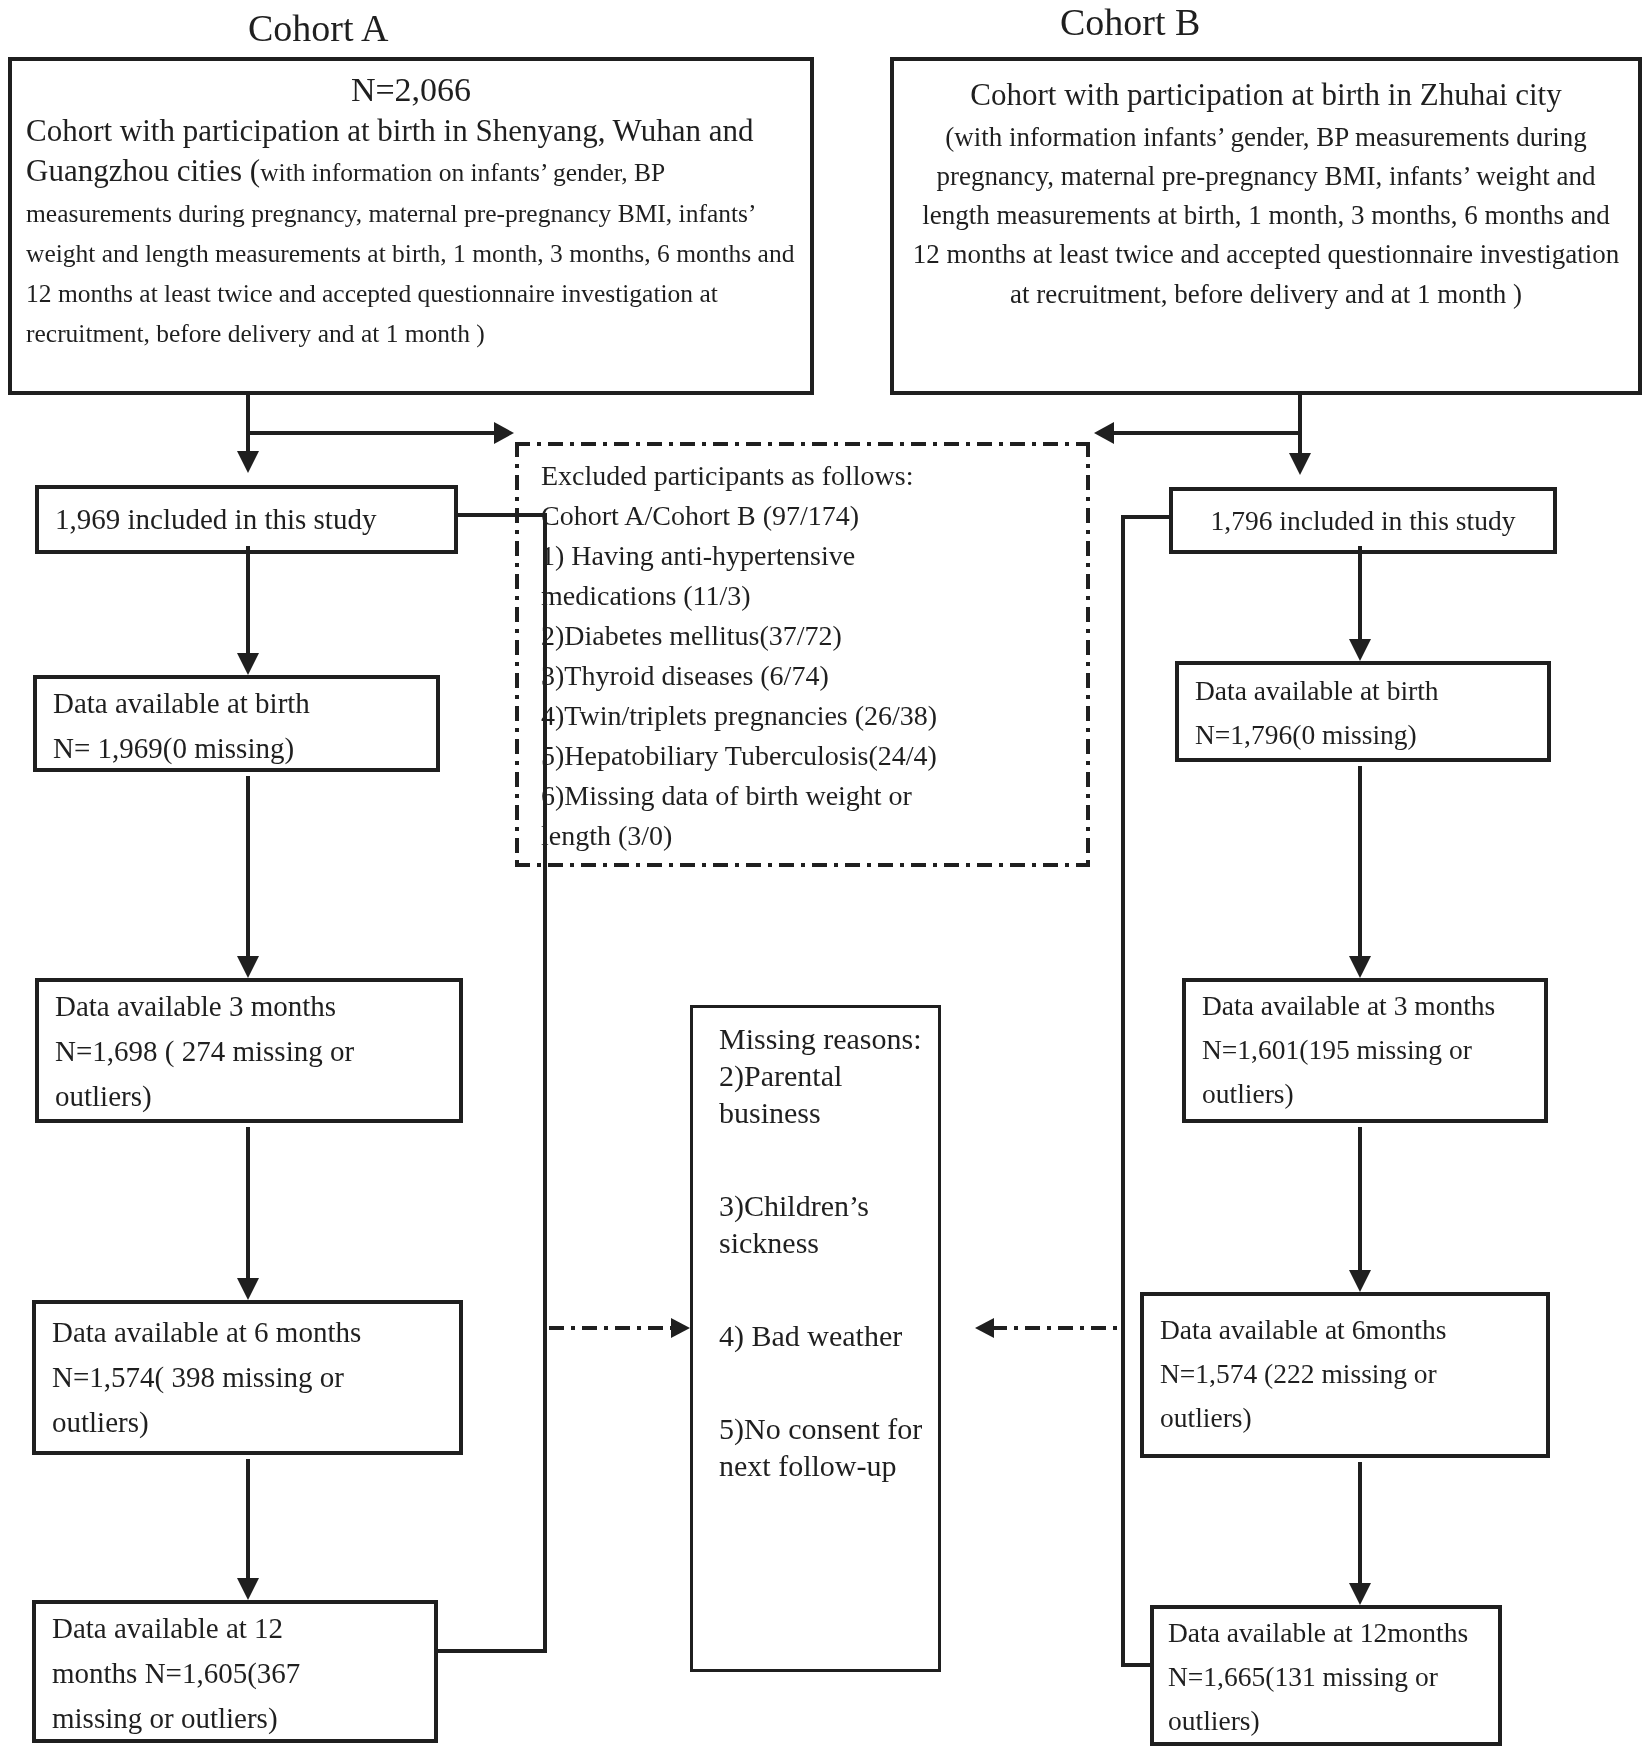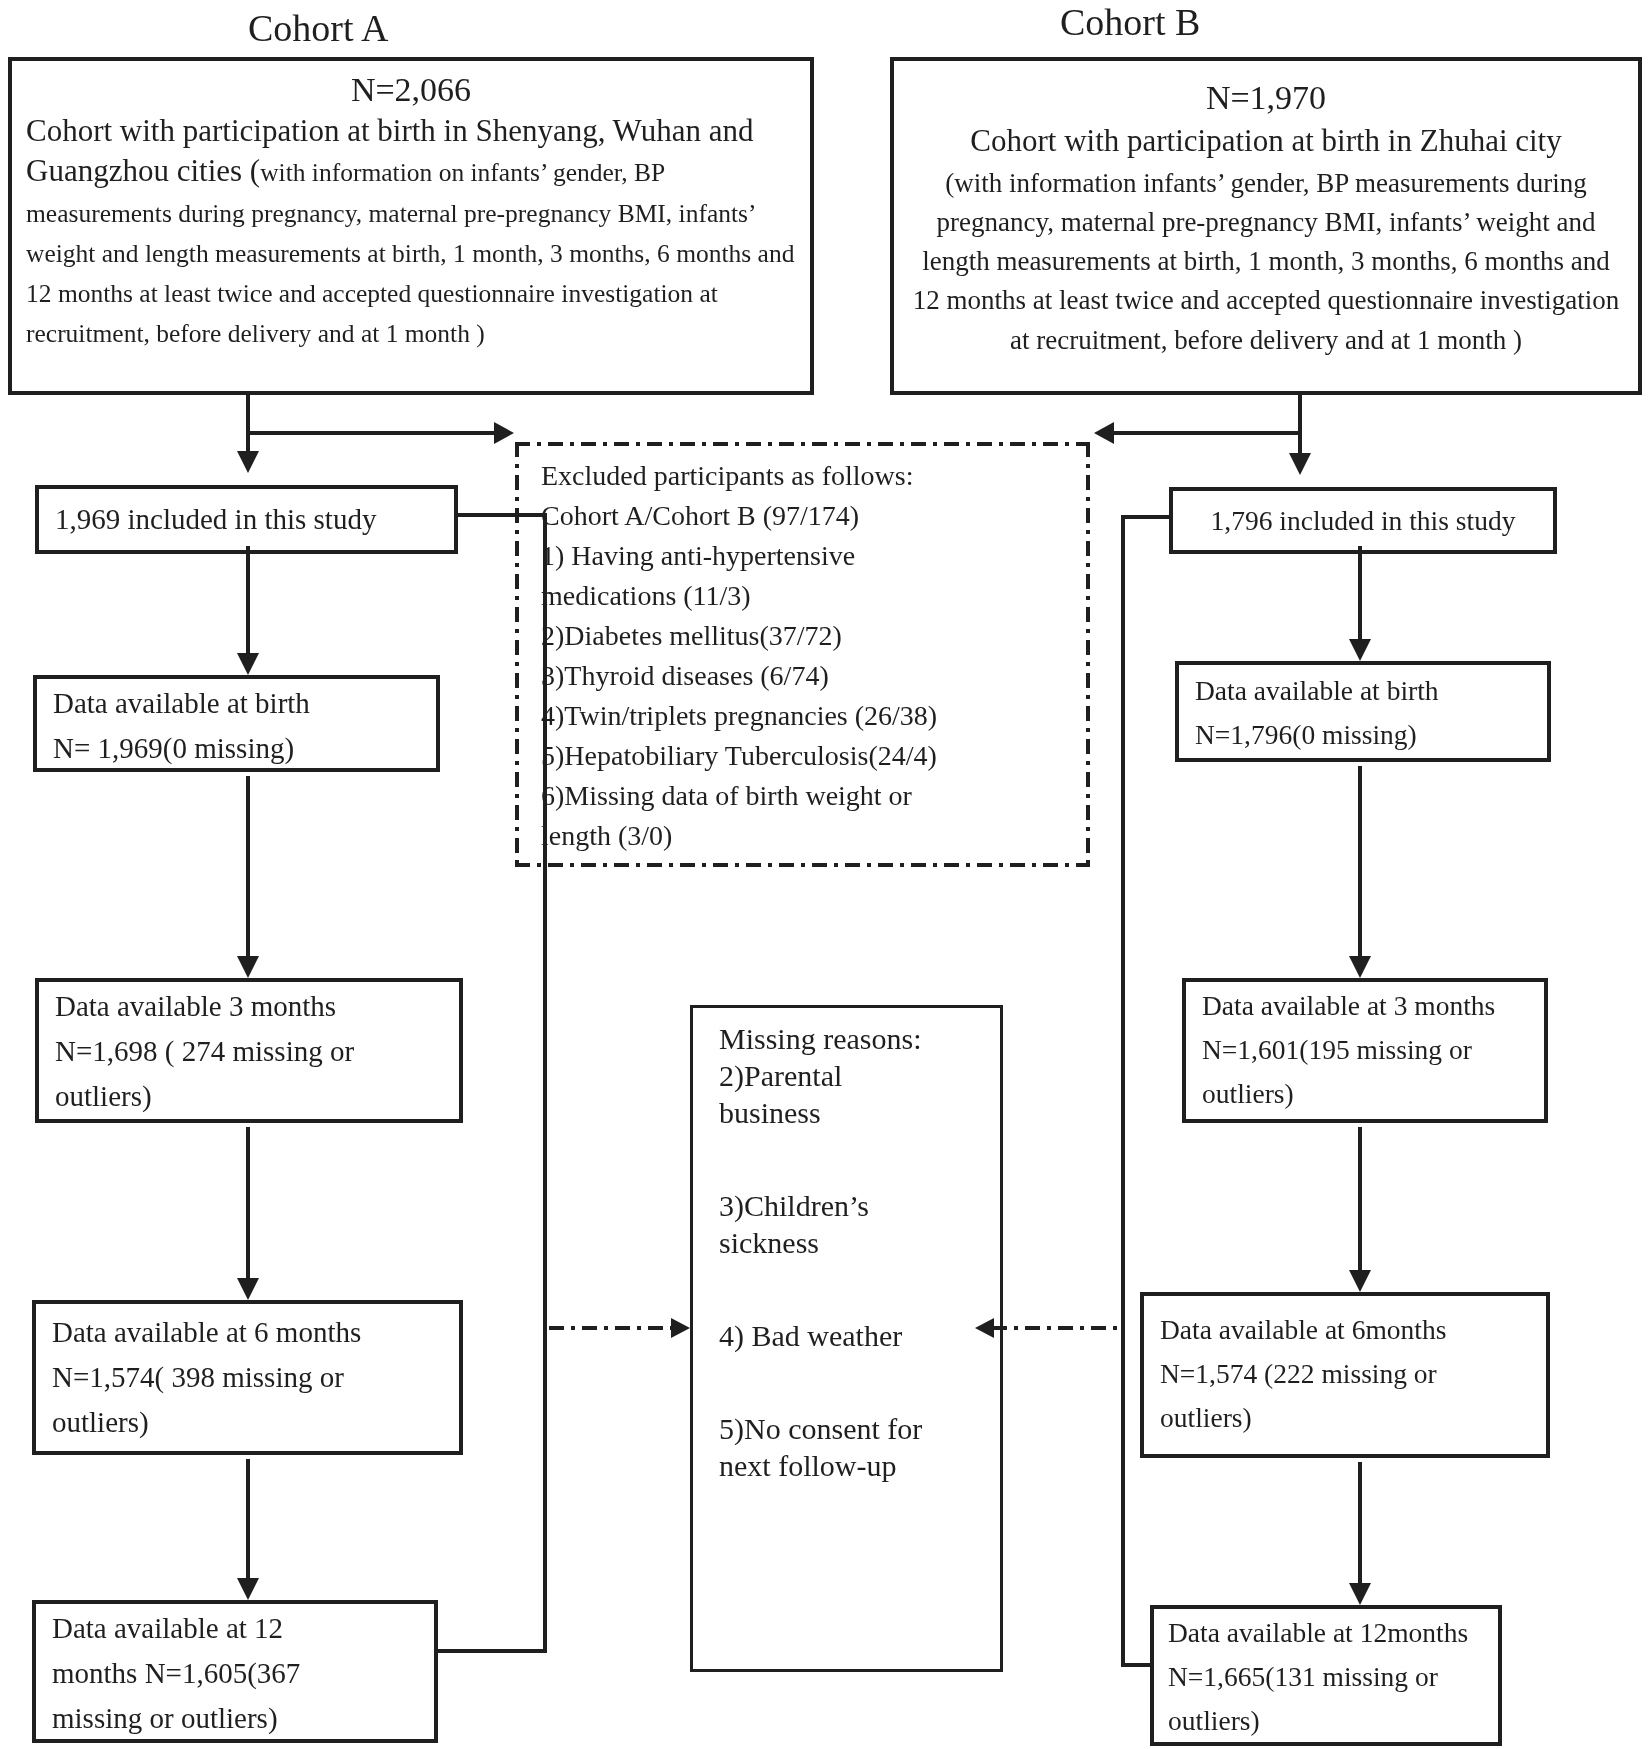--- a/index.html
+++ b/index.html
@@ -43,21 +43,20 @@
 
   <div class="fig-title" style="left:248px;top:6px;width:200px;">Cohort A</div>
   <div class="fig-title" style="left:1060px;top:0px;width:200px;">Cohort B</div>
 
   <div class="box" style="left:8px;top:57px;width:806px;height:338px;padding:4px 14px;">
     <div class="n-line">N=2,066</div>
     <div class="para"><span>Cohort with participation at birth in Shenyang, Wuhan and Guangzhou cities (</span><span class="detail">with information on infants’ gender, BP measurements during pregnancy, maternal pre-pregnancy BMI, infants’ weight and length measurements at birth, 1 month, 3 months, 6 months and 12 months at least twice and accepted questionnaire investigation at recruitment, before delivery and at 1 month )</span></div>
   </div>
 
   <div class="box" style="left:890px;top:57px;width:752px;height:338px;padding:12px 18px;">
-    <div class="n-line">N=1,970</div>
     <div class="para-b"><span class="lead-b">Cohort with participation at birth in Zhuhai city</span><br><span>(with information infants’ gender, BP measurements during pregnancy, maternal pre-pregnancy BMI, infants’ weight and length measurements at birth, 1 month, 3 months, 6 months and 12 months at least twice and accepted questionnaire investigation at recruitment, before delivery and at 1 month )</span></div>
   </div>
 
   <div class="vline" style="left:246px;top:395px;height:58px;"></div>
   <div class="head-down" style="left:237px;top:451px;"></div>
 
   <div class="hline" style="left:246px;top:431px;width:250px;"></div>
   <div class="head-right" style="left:494px;top:422px;"></div>
 
   <div class="vline" style="left:1298px;top:395px;height:58px;"></div>
@@ -128,21 +127,21 @@
 N=1,698 ( 274 missing or
 outliers)</div>
   </div>
 
   <div class="box" style="left:1182px;top:978px;width:366px;height:145px;padding:2px 10px 3px 16px;">
     <div class="label-b">Data available at 3 months
 N=1,601(195 missing or
 outliers)</div>
   </div>
 
-  <div class="box thin" style="left:690px;top:1005px;width:313px;height:667px;padding:12px 8px 0 26px;">
+  <div class="box thin" style="left:690px;top:1005px;width:251px;height:667px;padding:12px 8px 0 26px;">
     <div class="mr-title">Missing reasons:</div>
     <div class="mr-item">2)Parental
 business</div>
     <div class="mr-item">3)Children’s
 sickness</div>
     <div class="mr-item">4) Bad weather</div>
     <div class="mr-item">5)No consent for
 next follow-up</div>
   </div>
 

